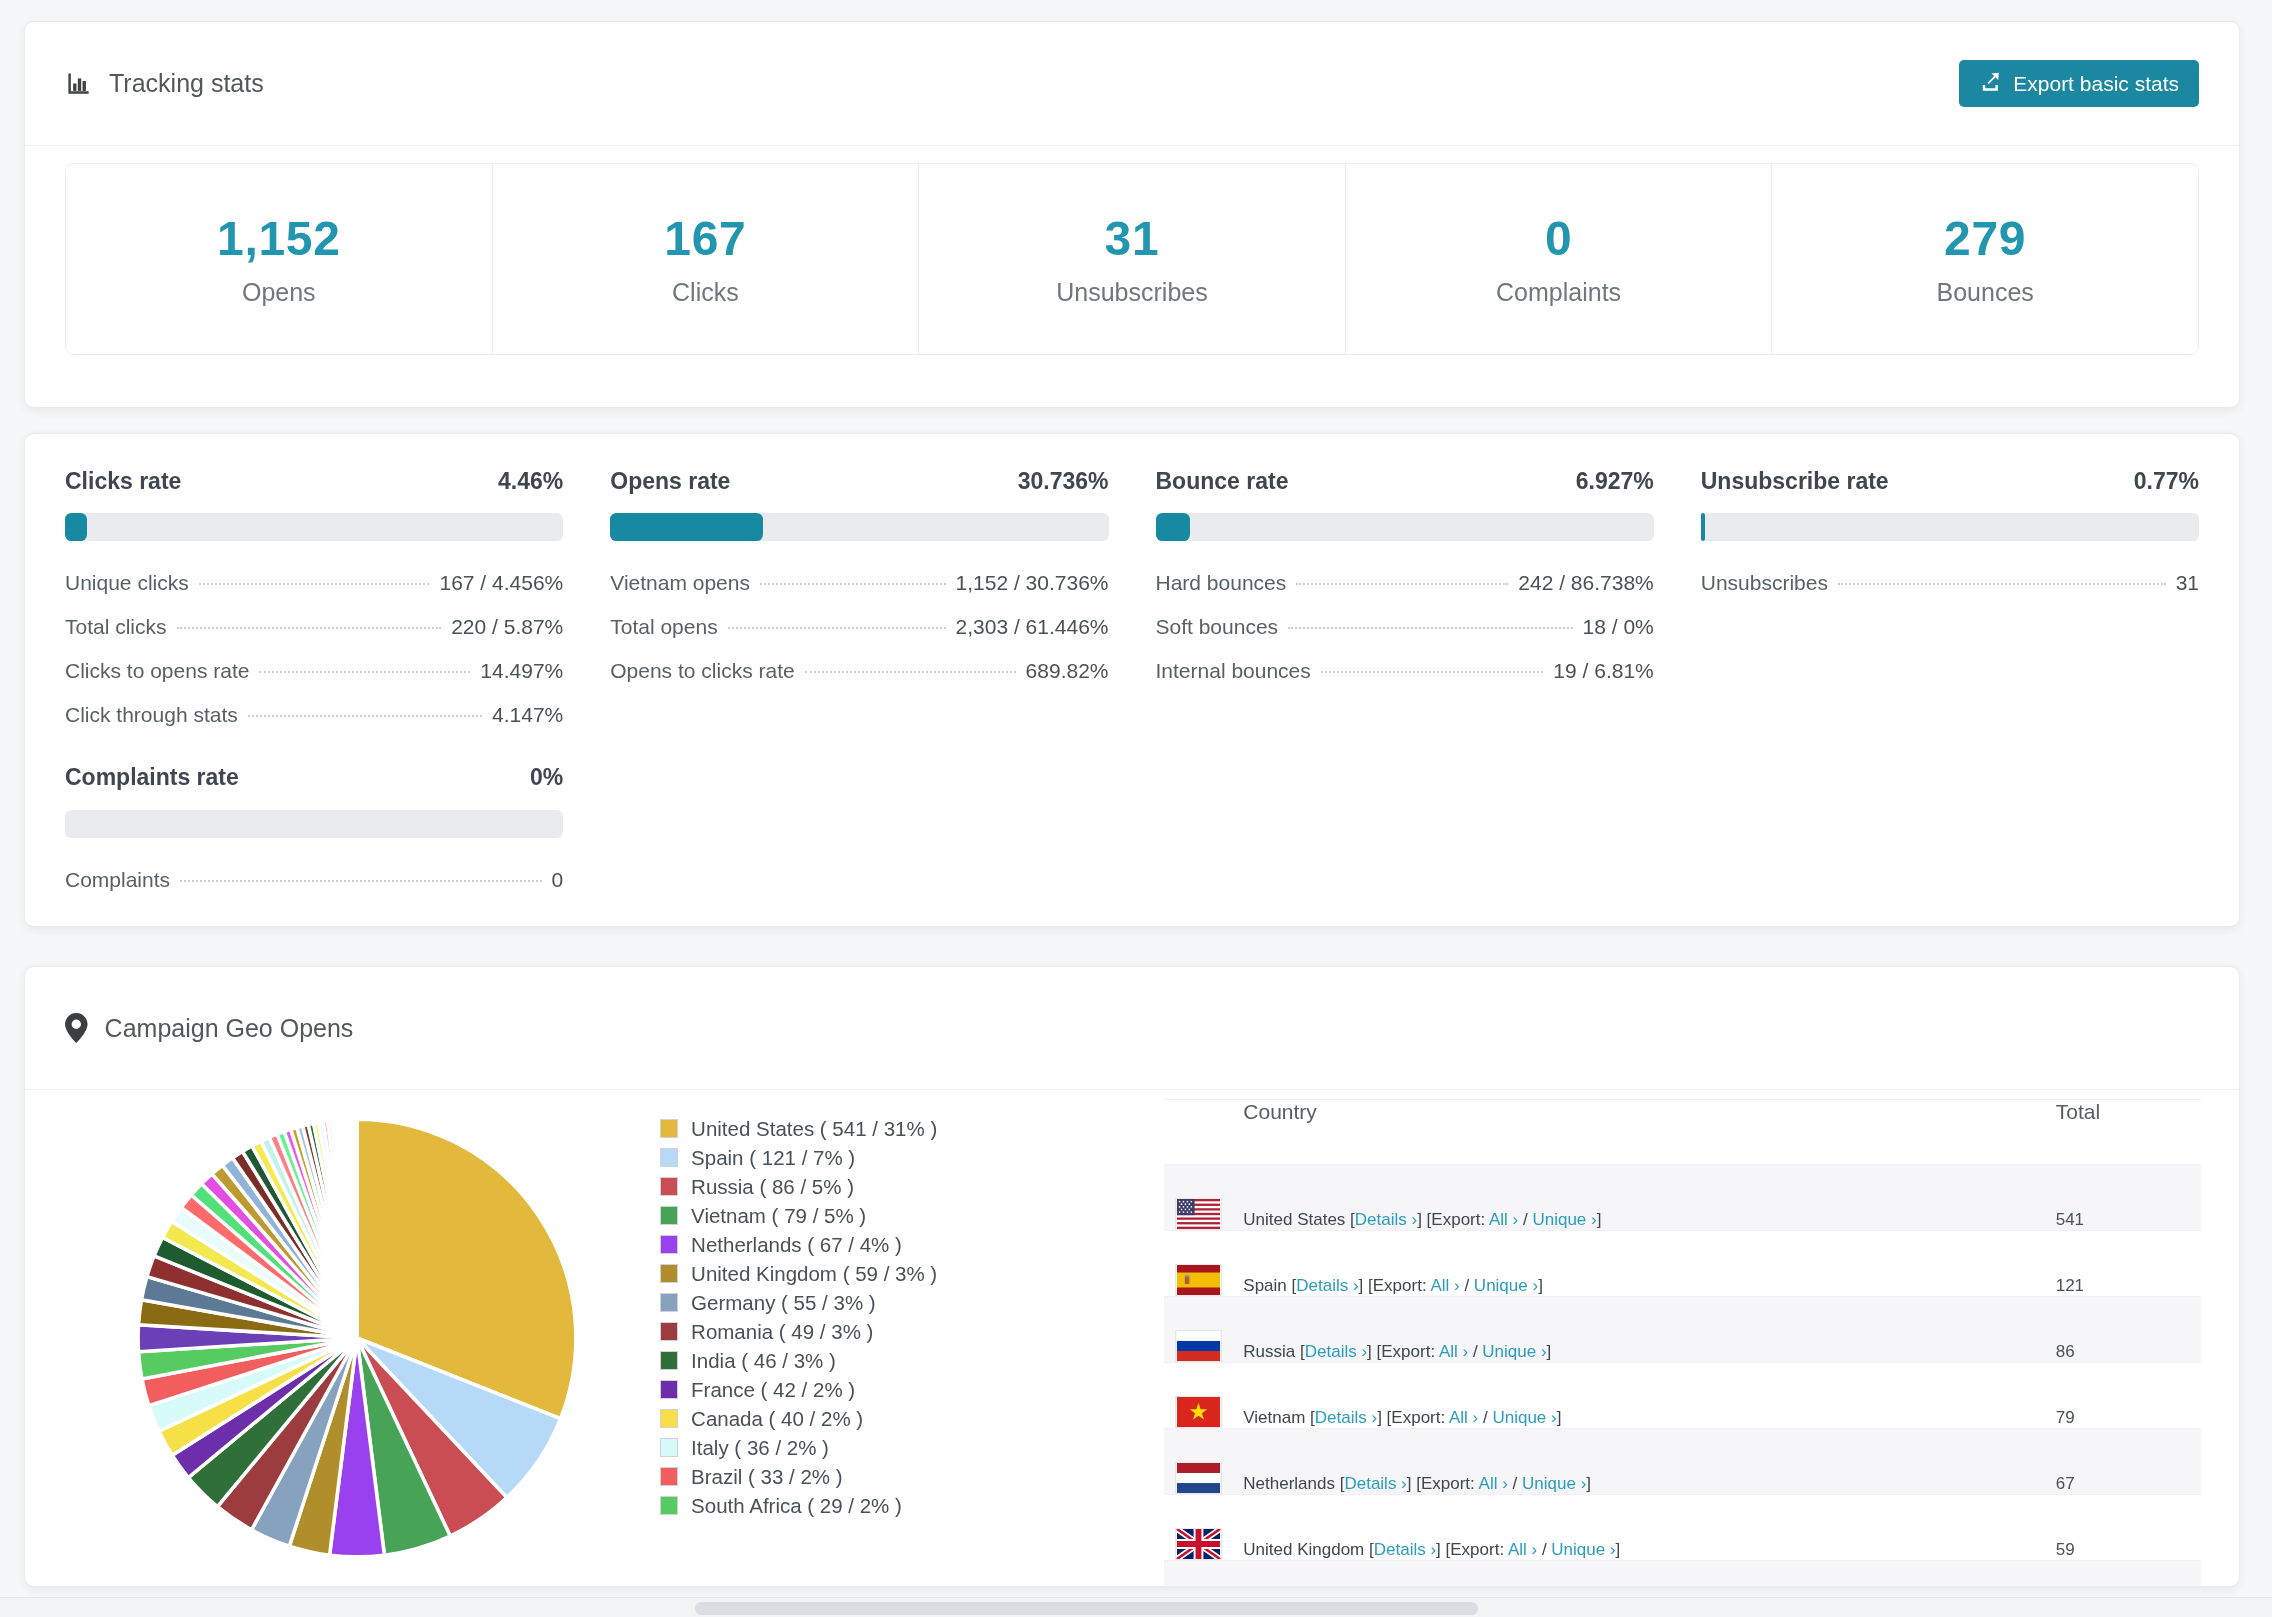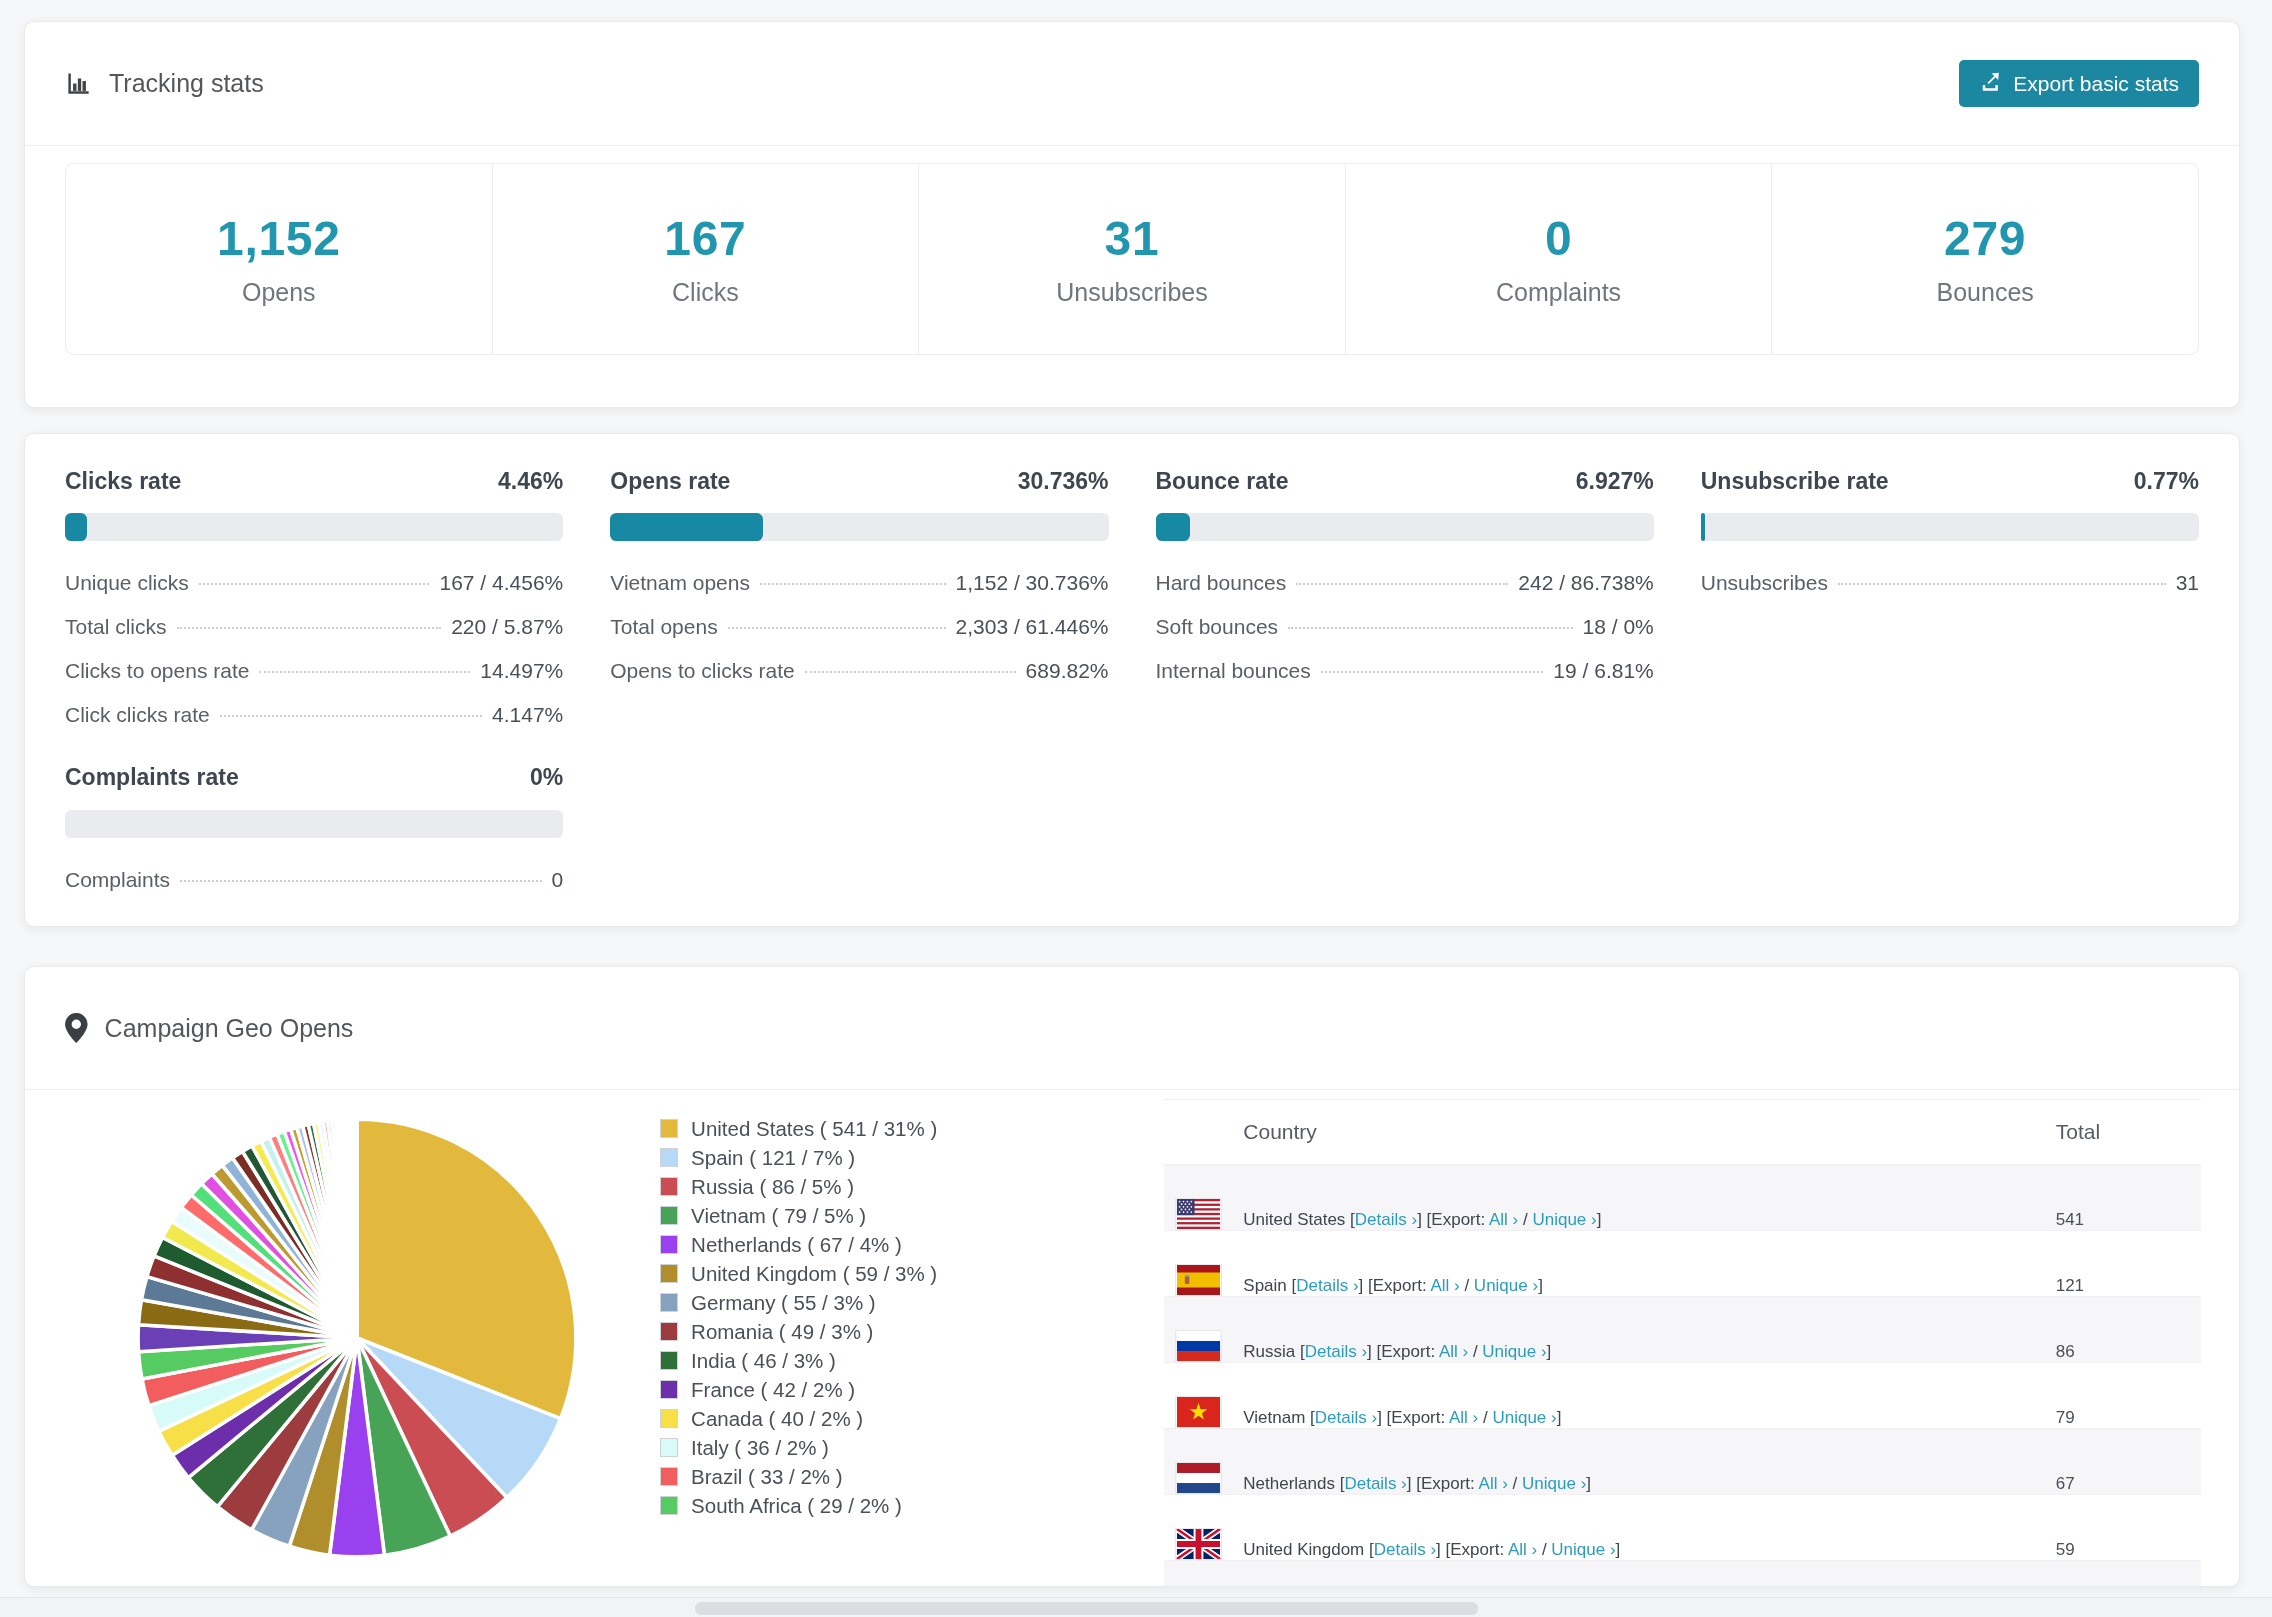--- a/index.html
+++ b/index.html
@@ -67,21 +67,21 @@
   .lrow .lv { color: #4A5058; white-space: nowrap; }
 
   .geo-body { position: relative; height: 515px; }
   #pie { position: absolute; left: 99px; top: 15px; width: 466px; height: 466px; }
 
   .legend { position: absolute; left: 635px; top: 24px; }
   .litem { display: flex; align-items: center; height: 29px; font-size: 20.5px; color: #4A5058; white-space: nowrap; }
   .lsq { width: 18.4px; height: 18.4px; border: 1.4px solid #CFD2D6; margin-right: 12.7px; flex: none; }
 
   .gtable { position: absolute; left: 1139px; top: 9.2px; width: 1037px; height: 493px; overflow: hidden; border-top: 1.4px solid #F0F0F1; }
-  .th { display: flex; align-items: center; height: 64px; padding: 0 11.3px; font-size: 21px; color: #565C63; }
+  .th { display: flex; align-items: flex-start; height: 64px; padding: 0 11.3px; font-size: 21px; color: #565C63; }
   .th .hcountry { margin-left: 68px; flex: 1; }
   .th .htotal { width: 134px; }
   .trow { display: flex; align-items: flex-end; height: 66px; padding: 0 11.3px; font-size: 17px; border-top: 0.7px solid #F1F1F3; }
   .trow.stripe { background: #F6F6F8; }
   .fcell { width: 68px; display: flex; align-items: center; flex: none; }
   .fcell svg { width: 47px; height: 32px; display: block; border: 0.7px solid #E7E8EA; }
   .ncell { flex: 1; color: #3F464E; white-space: nowrap; }
   .ncell .lnk { color: #2B9CBE; text-decoration: none; cursor: pointer; }
   .ncell .dk { color: #3F464E; }
   .tcell { width: 134px; color: #4A5058; }
@@ -161,21 +161,21 @@
               <span class="ll">Total clicks</span>
               <span class="dots"></span>
               <span class="lv">220 / 5.87%</span>
             </div>
             <div class="lrow">
               <span class="ll">Clicks to opens rate</span>
               <span class="dots"></span>
               <span class="lv">14.497%</span>
             </div>
             <div class="lrow">
-              <span class="ll">Click clicks rate</span>
+              <span class="ll">Click through stats</span>
               <span class="dots"></span>
               <span class="lv">4.147%</span>
             </div>
           </div>
         </div>
         <div class="rate-blk">
           <div class="rate-head">
             <span class="rt">Opens rate</span>
             <span class="rv">30.736%</span>
           </div>

